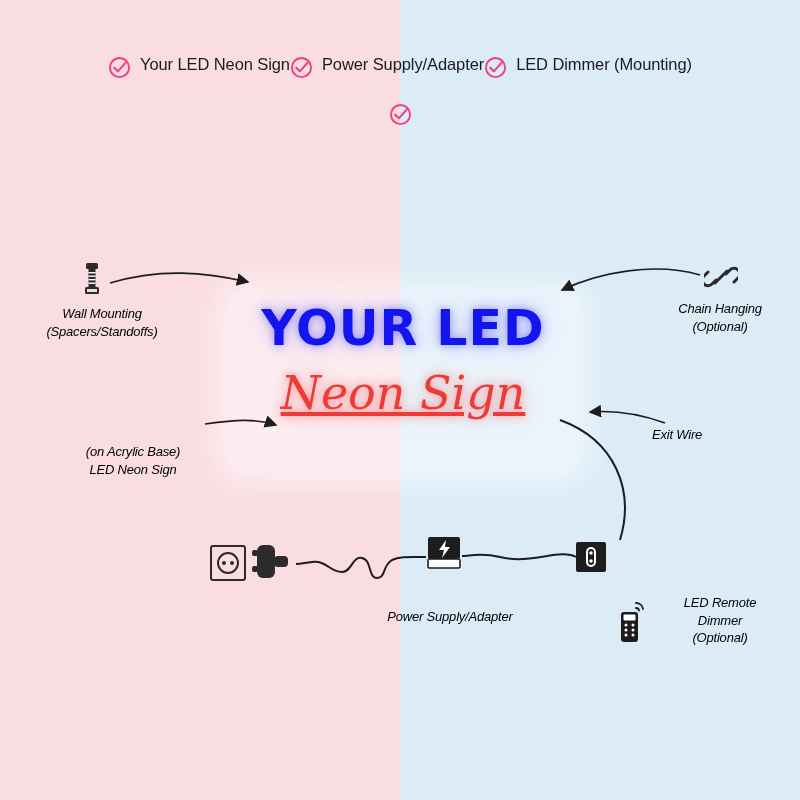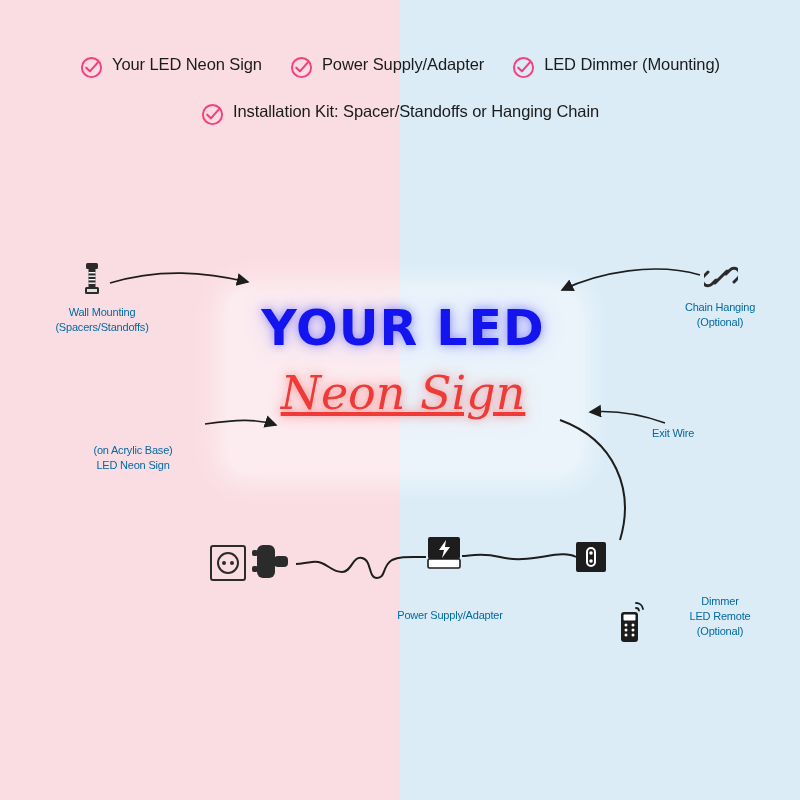--- a/index.html
+++ b/index.html
@@ -33,21 +33,21 @@
   }
   .checklist {
     position: absolute;
     left: 0; top: 54px;
     width: 800px;
   }
   .check-row {
     display: flex;
     justify-content: center;
     align-items: flex-start;
-    gap: 28px;
+    gap: 0;
   }
   .check-row.row2 {
     margin-top: 22px;
   }
   .check-item {
     display: flex;
     align-items: flex-start;
     gap: 9px;
   }
   .check-icon {
@@ -108,25 +108,26 @@
     font-style: italic;
     font-size: 46px;
     color: #ef3b38;
     text-shadow: 0 0 9px rgba(240,70,70,0.5), 0 0 20px rgba(255,110,110,0.3);
     text-decoration: underline;
   }
 
   
   .label {
     position: absolute;
-    font-size: 11px;
-    color: #0369a1;
+    font-size: 13px;
+    color: #000000;
     line-height: 1.35;
     text-align: center;
     letter-spacing: -0.2px;
+    font-style: italic;
   }
 
   
   svg.overlay {
     position: absolute;
     left: 0; top: 0;
     width: 800px;
     height: 800px;
     pointer-events: none;
   }
@@ -178,21 +179,20 @@
     </div>
 
     <div class="check-row row2">
       <div class="check-item wide">
         <span class="check-icon">
           <svg viewBox="0 0 24 24" width="23" height="23">
             <circle cx="12" cy="12" r="10" fill="none" stroke="#f2407f" stroke-width="2"></circle>
             <path d="M6.5 12.2 L10.3 16 L18.6 6.6" fill="none" stroke="#f2407f" stroke-width="2.2" stroke-linecap="round" stroke-linejoin="round"></path>
           </svg>
         </span>
-        <span class="check-label">Installation Kit: Spacer/Standoffs or Hanging Chain</span>
       </div>
     </div>
   </div>
 
   <div class="neon-wrap">
     <div class="acrylic"></div>
     <div class="neon-top">YOUR LED</div>
     <div class="neon-bottom">Neon Sign</div>
   </div>
 
@@ -312,18 +312,18 @@
 
   <div class="label" style="left:652px; top:426px; width:110px; text-align:left;">
     <div>Exit Wire</div>
   </div>
 
   <div class="label" style="left:340px; top:608px; width:220px;">
     <div>Power Supply/Adapter</div>
   </div>
 
   <div class="label" style="left:640px; top:594px; width:160px;">
+    <div>LED Remote</div>
     <div>Dimmer</div>
-    <div>LED Remote</div>
     <div>(Optional)</div>
   </div>
 
 </div>
 
 </body></html>

